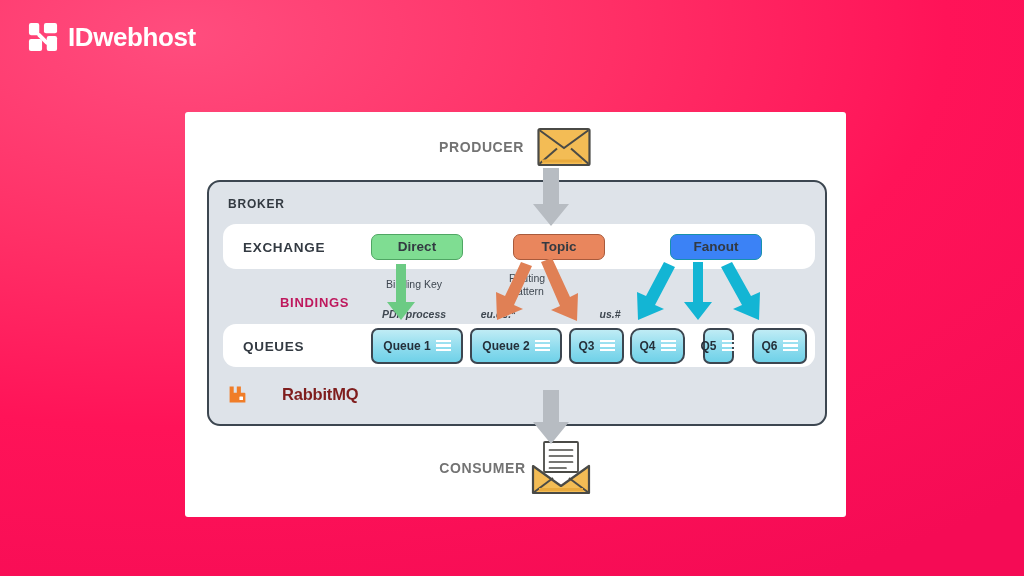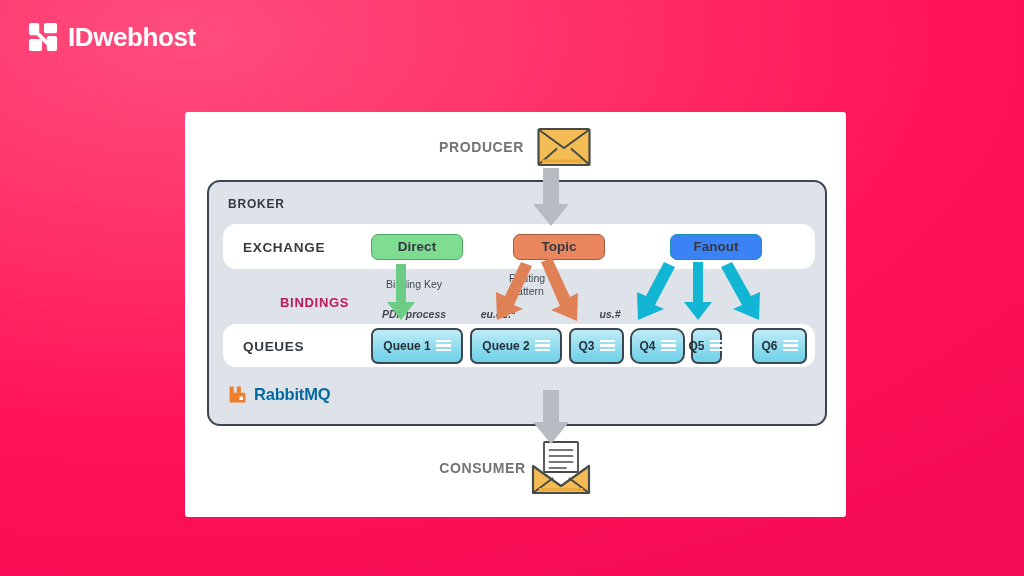--- a/index.html
+++ b/index.html
@@ -149,21 +149,21 @@
     gap: 5px;
     padding: 16px 7px;
     font-size: 12px;
     font-weight: bold;
     color: #25303a;
   }
   #q1 { left: 148px; width: 92px; }
   #q2 { left: 247px; width: 92px; }
   #q3 { left: 346px; width: 55px; }
   #q4 { left: 407px; width: 55px; border-radius: 10px; }
-  #q5 { left: 468px; width: 31px; }
+  #q5 { left: 480px; width: 31px; }
   #q6 { left: 529px; width: 55px; }
 
   .queue-lines { display: flex; flex-direction: column; gap: 2px; flex: none; }
   .queue-lines i { display: block; width: 15px; height: 2.6px; background: #ffffff; }
 
   
   .bind-text {
     position: absolute;
     color: #3e4750;
     font-size: 10.5px;
@@ -182,22 +182,23 @@
   #rabbit {
     position: absolute;
     left: 19px; top: 203px;
     display: flex;
     align-items: center;
     gap: 7px;
   }
   #rabbit-text {
     font-size: 16.5px;
     font-weight: bold;
-    color: #0369a1;
+    color: #7f1d1d;
     letter-spacing: -0.2px;
+    margin-left: 28px;
   }
 
   
   #consumer-row {
     position: absolute;
     left: 0; top: 328px;
     width: 100%;
     display: flex;
     align-items: center;
     justify-content: center;

